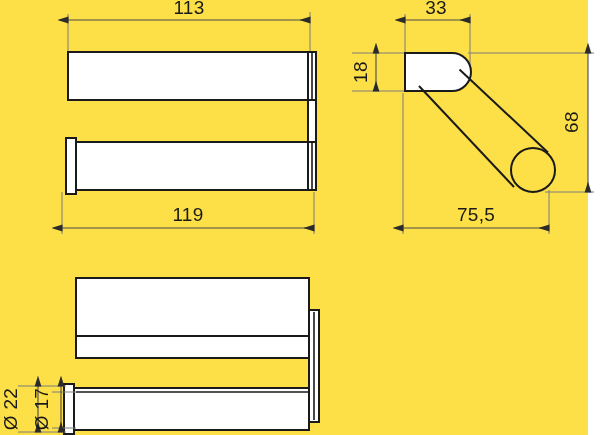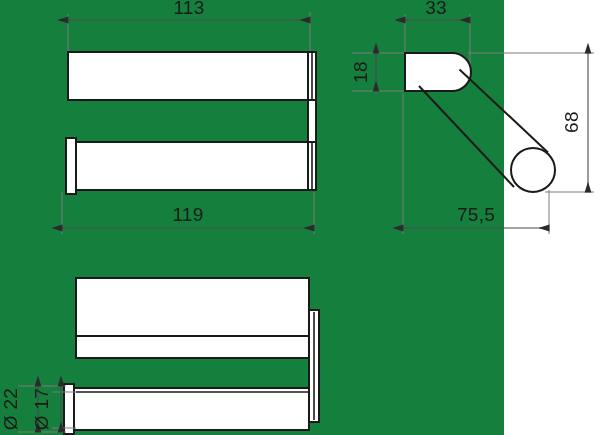--- a/index.html
+++ b/index.html
@@ -8,23 +8,23 @@
     background: #ffffff;
   }
   body {
     width: 600px;
     height: 435px;
     font-family: "Liberation Sans", sans-serif;
     overflow: hidden;
   }
   #drawing-root {
     position: relative;
-    width: 504px;
+    width: 588px;
     height: 435px;
-    background: #15803d;
+    background: #fde047;
   }
   svg#technical-drawing {
     display: block;
     width: 600px;
     height: 435px;
   }
   .part-outline {
     fill: #ffffff;
     stroke: #1a1a1a;
     stroke-width: 2;

